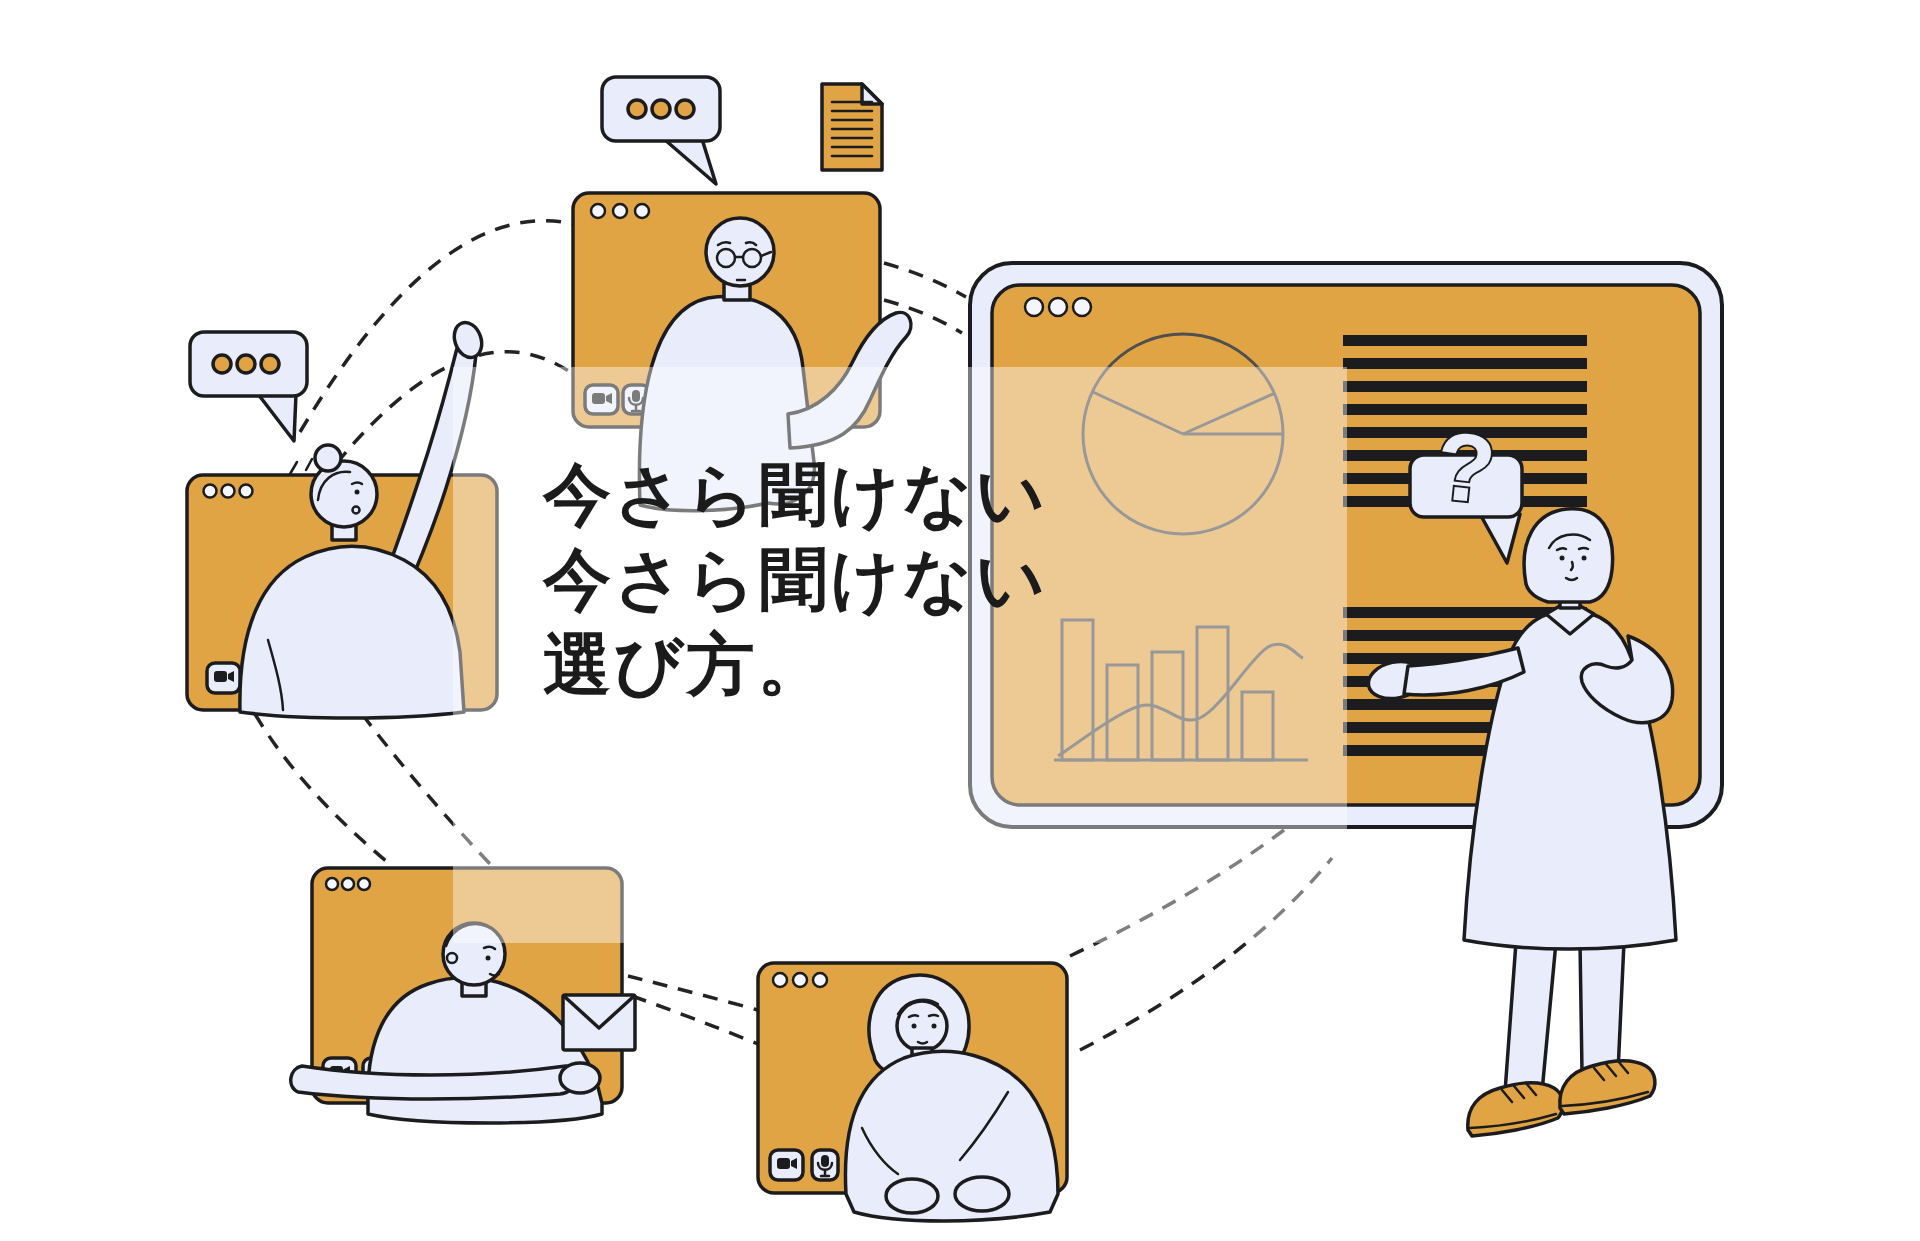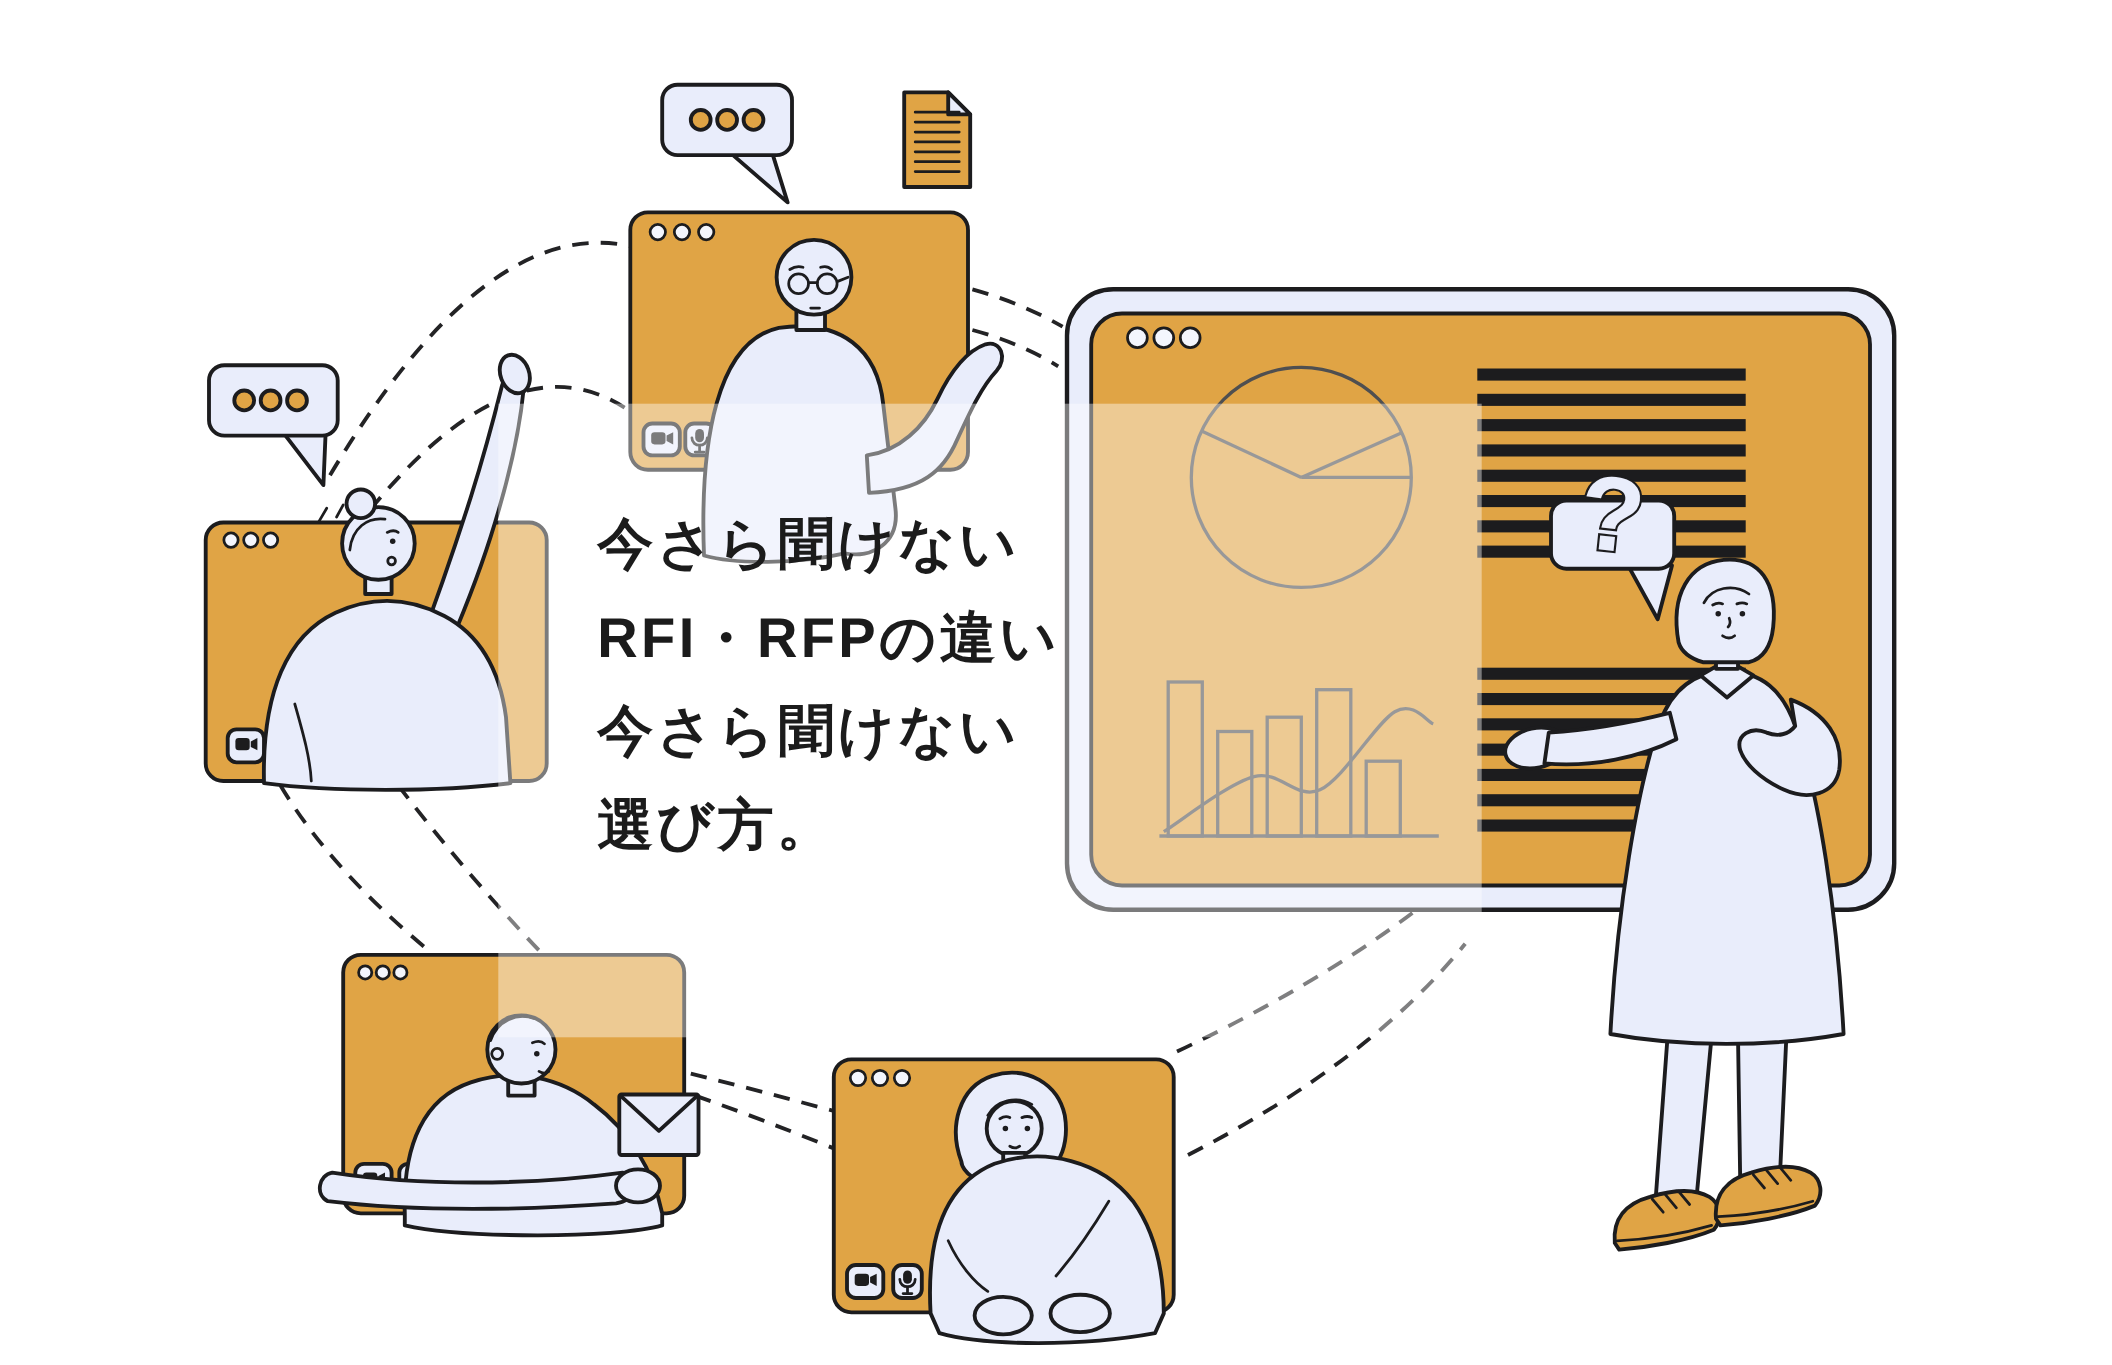--- a/index.html
+++ b/index.html
@@ -1,20 +1,20 @@
 <!DOCTYPE html>
 <html><head>
 <meta charset="utf-8">
 <style>
   html,body{margin:0;padding:0;background:#fff;}
   .stage{position:relative;width:1920px;height:1241px;background:#FFFFFF;overflow:hidden;
          font-family:"Liberation Sans", sans-serif;}
   .stage svg{position:absolute;left:0;top:0;z-index:1;}
   .headline{position:absolute;left:543px;top:452px;z-index:3;color:#1B1B1B;
-            font-size:51px;font-weight:900;line-height:85px;letter-spacing:3px;white-space:nowrap;}
+            font-size:68px;font-weight:900;line-height:85px;letter-spacing:3px;white-space:nowrap;}
   
   .o{stroke:#1C1C1E;stroke-width:3.5px;stroke-linejoin:round;stroke-linecap:round;}
   .thin{stroke-width:2.5px;}
   .lav{fill:#E9EDFB;}
   .org{fill:#E0A445;}
   .dot{fill:#F4F6FD;}
   .dark{fill:#1C1C1E;}
   .nofill{fill:none;}
   .dash{stroke:#232325;stroke-width:3.5px;fill:none;stroke-dasharray:15 11;stroke-linecap:butt;}
   .feat{stroke:#1C1C1E;stroke-width:2.5px;fill:none;stroke-linecap:round;}
@@ -269,17 +269,16 @@
     <ellipse class="lav" cx="1571" cy="562" rx="23" ry="26"></ellipse>
     <path class="feat" d="M 1549 548 C 1556 534 1576 530 1590 540"></path>
     <circle class="dark" cx="1562" cy="558" r="2.5"></circle>
     <circle class="dark" cx="1584" cy="558" r="2.5"></circle>
     <path class="feat" d="M 1557 550 q 5 -3 9 -1 M 1579 549 q 5 -2 9 0 M 1572 562 q 2 5 -1 8 M 1566 578 q 6 4 11 0"></path>
   </g>
 </svg>
 
   <div class="headline">
     <div>今さら聞けない</div>
-    <div>RFI・RFPの違い</div>
     <div>今さら聞けない</div>
     <div>選び方。</div>
   </div>
 </div>
 
 </body></html>

